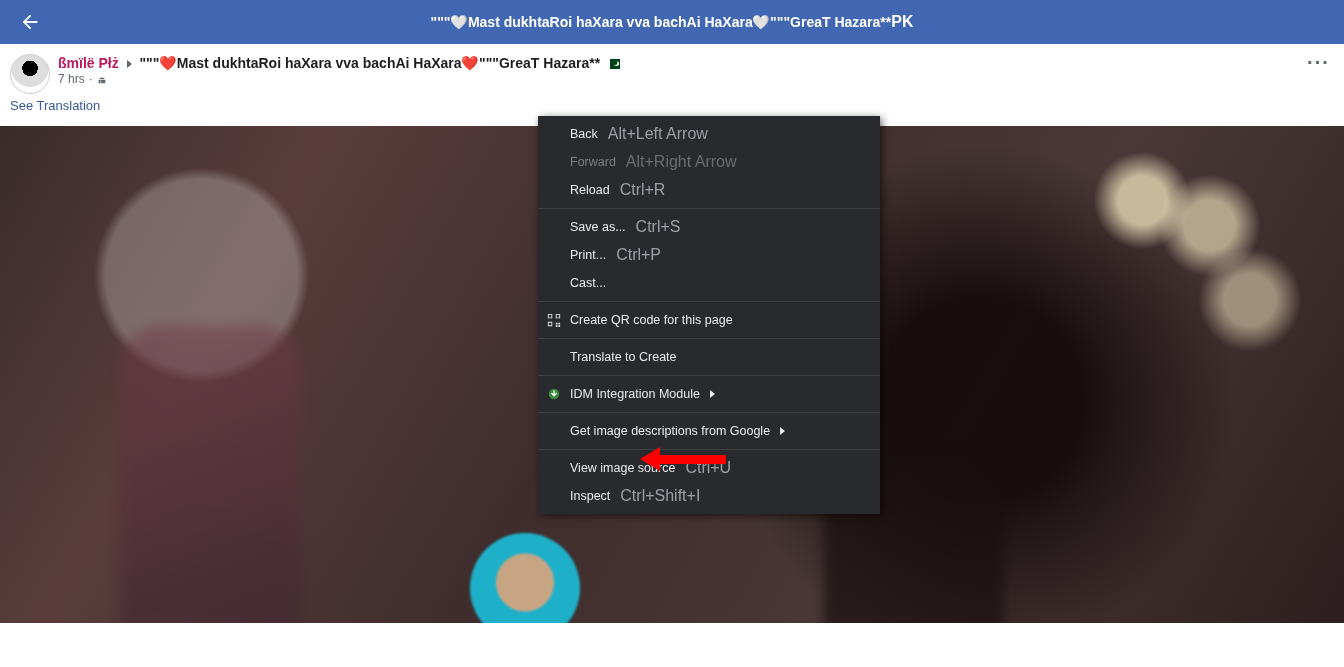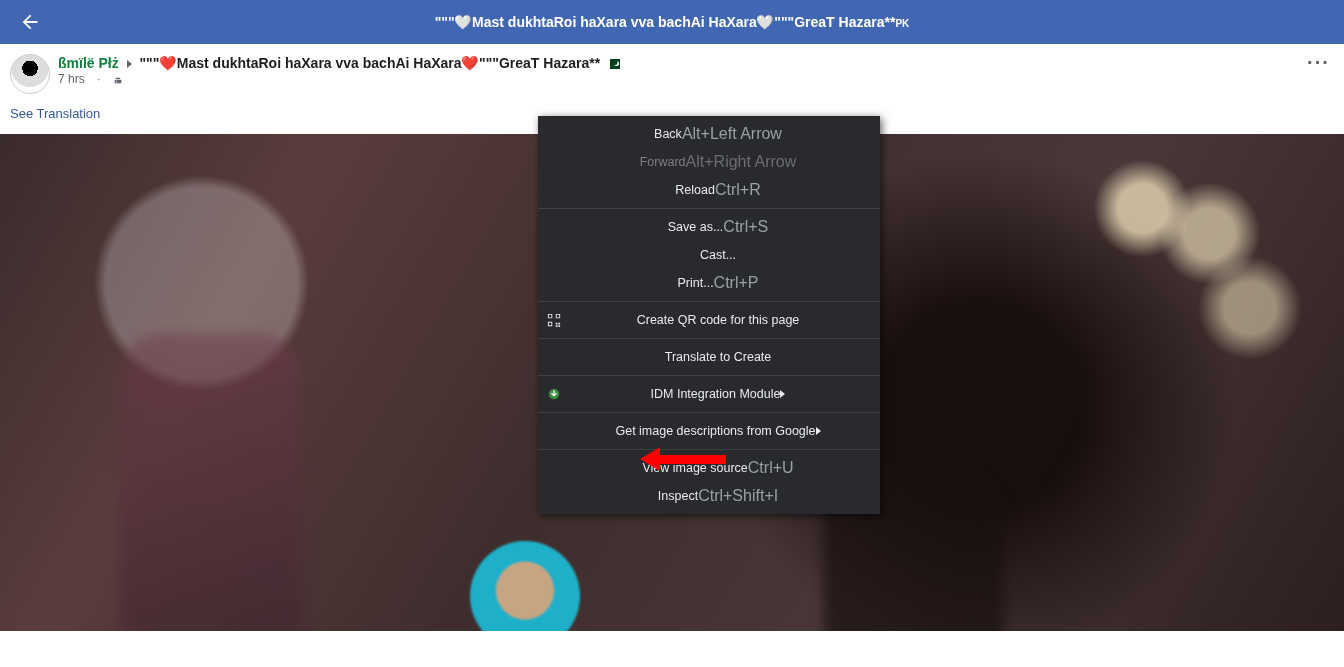--- a/index.html
+++ b/index.html
@@ -30,21 +30,21 @@
   }
   .back-arrow svg { fill: #fff; }
   .header-title {
     position: absolute;
     left: 50%;
     transform: translateX(-50%);
     font-size: 14px;
     font-weight: bold;
     white-space: nowrap;
   }
-  .header-title .pk { font-size: 10px; font-weight: bold; vertical-align: baseline; }
+  .header-title .pk { font-size: 16px; font-weight: bold; vertical-align: baseline; }
   .post {
     padding: 10px 10px 0 10px;
     position: relative;
   }
   .post-head {
     display: flex;
     align-items: flex-start;
   }
   .avatar {
     width: 40px;
@@ -52,21 +52,21 @@
     border-radius: 50%;
     background: radial-gradient(circle at 50% 35%, #000 0 25%, #ddd 25% 60%, #fff 60%);
     border: 1px solid #ccc;
     flex-shrink: 0;
   }
   .post-meta {
     margin-left: 8px;
     font-size: 14px;
     line-height: 1.3;
   }
-  .author { font-weight: bold; color: #15803d; }
+  .author { font-weight: bold; color: #be185d; }
   .sep-caret {
     display: inline-block;
     width: 0; height: 0;
     border-top: 4px solid transparent;
     border-bottom: 4px solid transparent;
     border-left: 5px solid #606770;
     margin: 0 4px;
     vertical-align: middle;
   }
   .group-name { font-weight: bold; color: #1c1e21; }
@@ -84,21 +84,21 @@
     left: 55%; top: 20%;
     width: 5px; height: 5px;
     border-radius: 50%;
     box-shadow: inset -1.5px -1px 0 0 #fff;
   }
   .sub-meta {
     color: #606770;
     font-size: 12px;
     display: flex;
     align-items: center;
-    gap: 12px;
+    gap: 4px;
   }
   .sub-meta .middot { font-size: 12px; }
   .privacy-icon {
     width: 10px; height: 10px;
     display: inline-flex;
   }
   .privacy-icon svg { fill: #606770; }
   .post-options {
     position: absolute;
     right: 14px;
@@ -113,21 +113,21 @@
   .post-body {
     margin-top: 10px;
     font-size: 14px;
     color: #1c1e21;
     line-height: 1.35;
   }
   .mention { color: #385898; }
   .see-translation {
     color: #385898;
     font-size: 13px;
-    margin-top: 12px;
+    margin-top: 4px;
     cursor: pointer;
     display: inline-block;
   }
   .emoji { font-size: 14px; }
   .image-wrap {
     margin-top: 12px;
     width: 100%;
     height: 497px;
     background:
       radial-gradient(circle at 15% 30%, rgba(255,255,255,0.25) 0 8%, transparent 9%),
@@ -177,25 +177,26 @@
     color: #e8eaed;
     font-family: "Segoe UI", Arial, sans-serif;
     font-size: 12.5px;
     box-shadow: 2px 2px 8px rgba(0,0,0,0.6);
     padding: 4px 0;
     z-index: 100;
   }
   .ctx-item {
     display: flex;
     align-items: center;
-    justify-content: center;
+    justify-content: flex-start;
     padding: 0 14px 0 32px;
     height: 28px;
     position: relative;
     cursor: default;
+    gap: 10px;
   }
   .ctx-item.disabled { color: #7d7f82; }
   .ctx-shortcut { color: #9aa0a6; font-size: 16px; }
   .ctx-item.disabled .ctx-shortcut { color: #6b6d70; }
   .ctx-sep {
     height: 1px;
     background: #3f4042;
     margin: 4px 0;
   }
   .ctx-icon {
@@ -299,26 +300,26 @@
   <div class="ctx-item">
     <span>Reload</span>
     <span class="ctx-shortcut">Ctrl+R</span>
   </div>
   <div class="ctx-sep"></div>
   <div class="ctx-item">
     <span>Save as...</span>
     <span class="ctx-shortcut">Ctrl+S</span>
   </div>
   <div class="ctx-item">
+    <span>Print...</span>
+    <span class="ctx-shortcut">Ctrl+P</span>
+  </div>
+  <div class="ctx-item">
     <span>Cast...</span>
     <span class="ctx-shortcut"></span>
-  </div>
-  <div class="ctx-item">
-    <span>Print...</span>
-    <span class="ctx-shortcut">Ctrl+P</span>
   </div>
   <div class="ctx-sep"></div>
   <div class="ctx-item">
     <span class="ctx-icon">
       <svg viewBox="0 0 16 16" width="14" height="14">
           <path fill="#e8eaed" d="M1 1h5v5H1V1zm1 1v3h3V2H2zm8-1h5v5h-5V1zm1 1v3h3V2h-3zM1 10h5v5H1v-5zm1 1v3h3v-3H2zm8 0h2v2h-2v-2zm3 0h2v2h-2v-2zm-3 3h2v2h-2v-2zm3 0h2v2h-2v-2z"></path>
         </svg>
     </span>
     <span>Create QR code for this page</span>
     <span></span>

